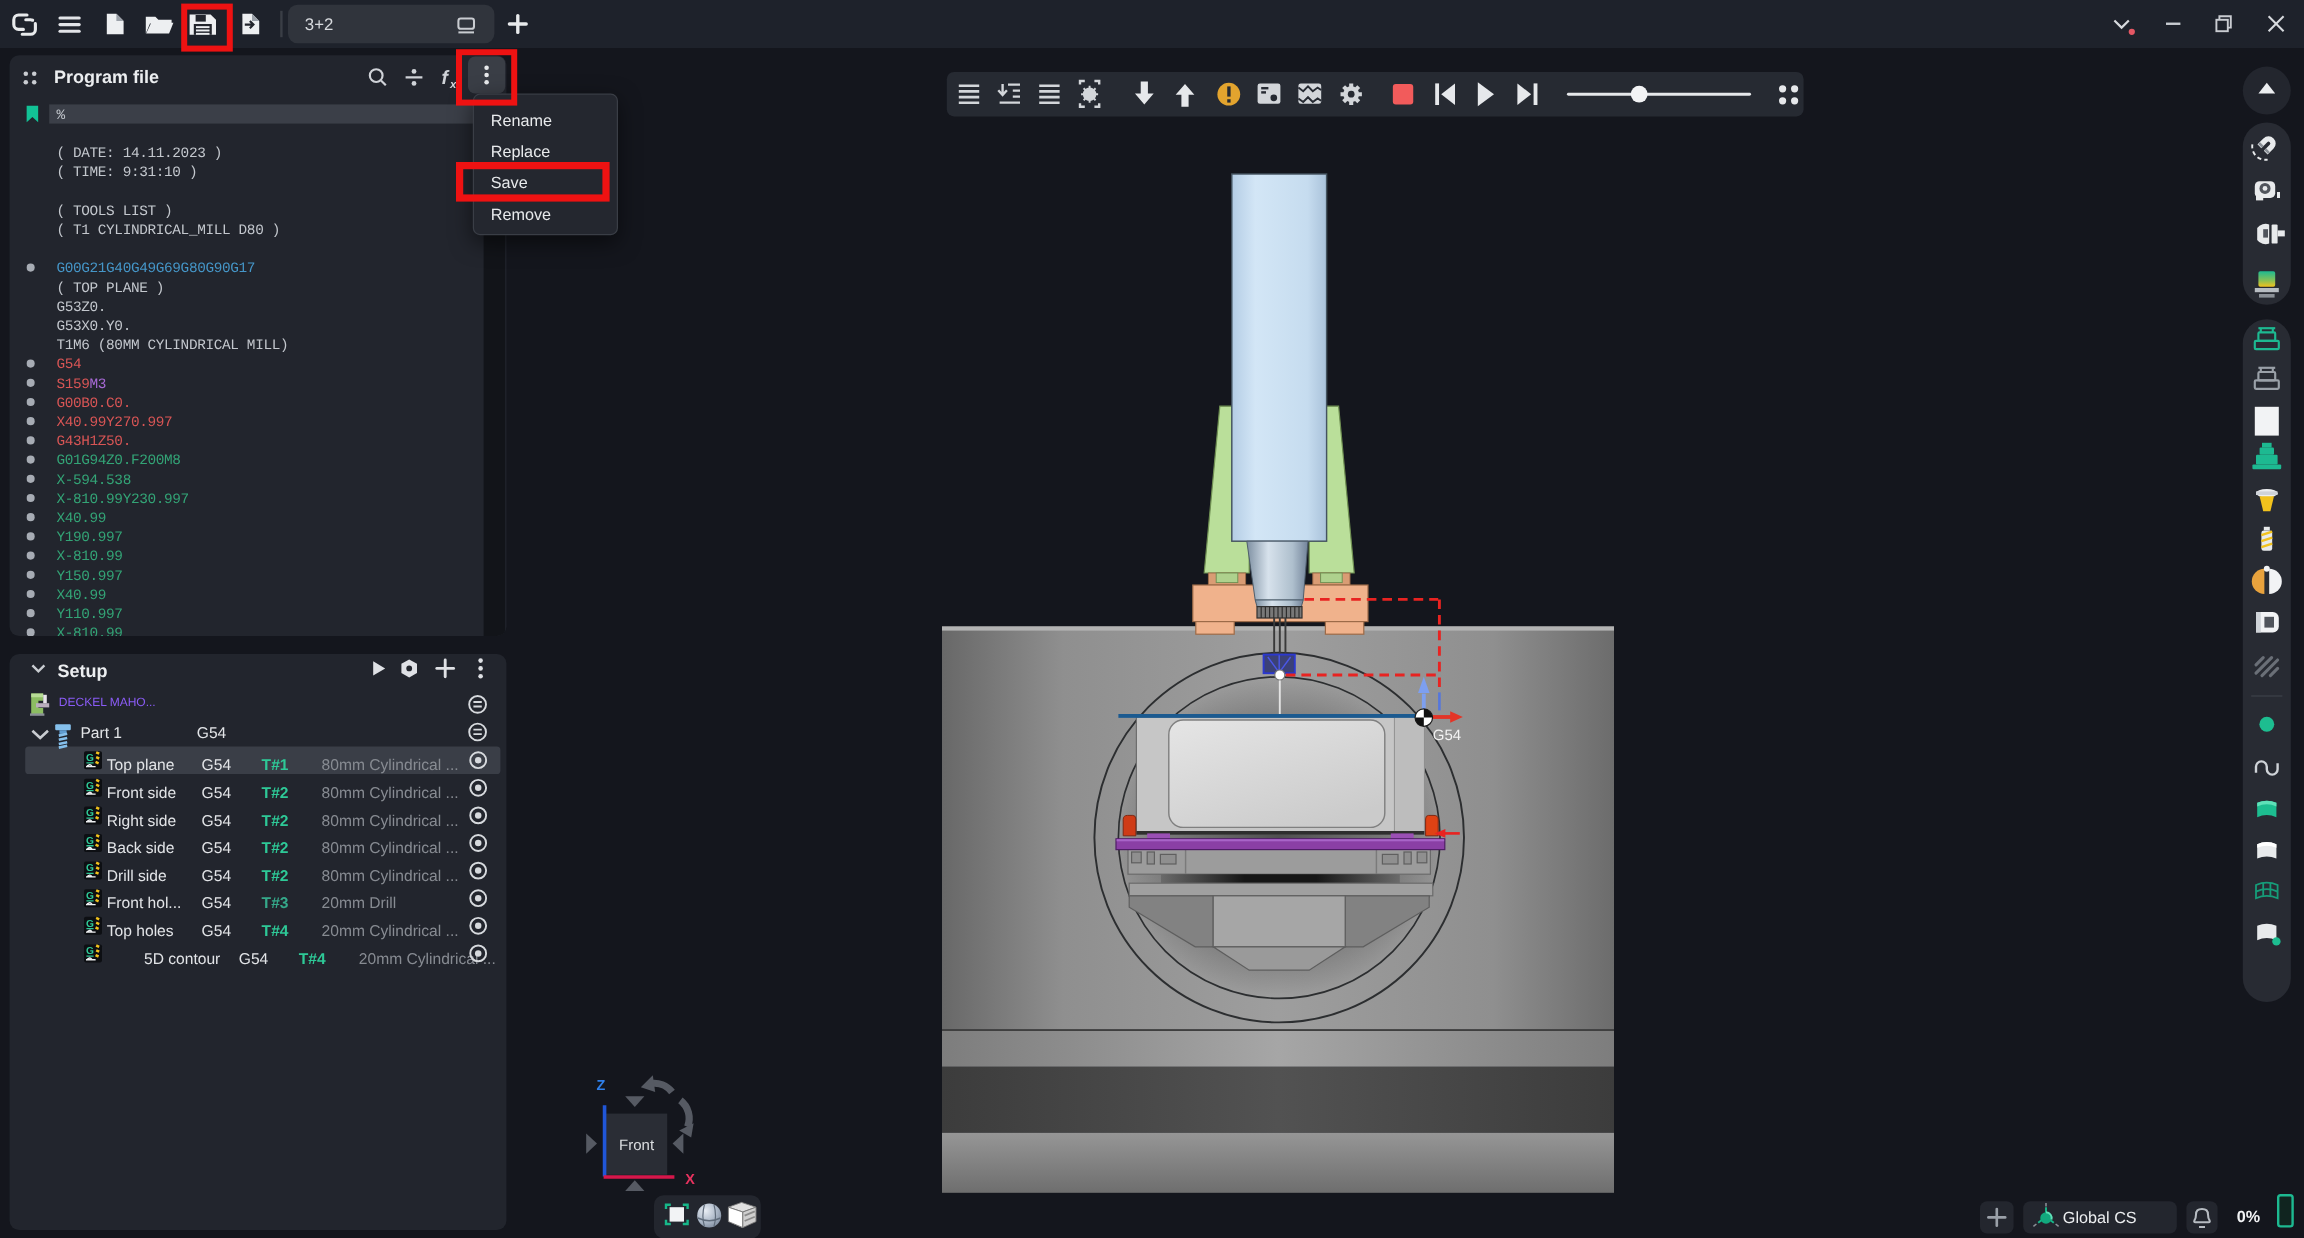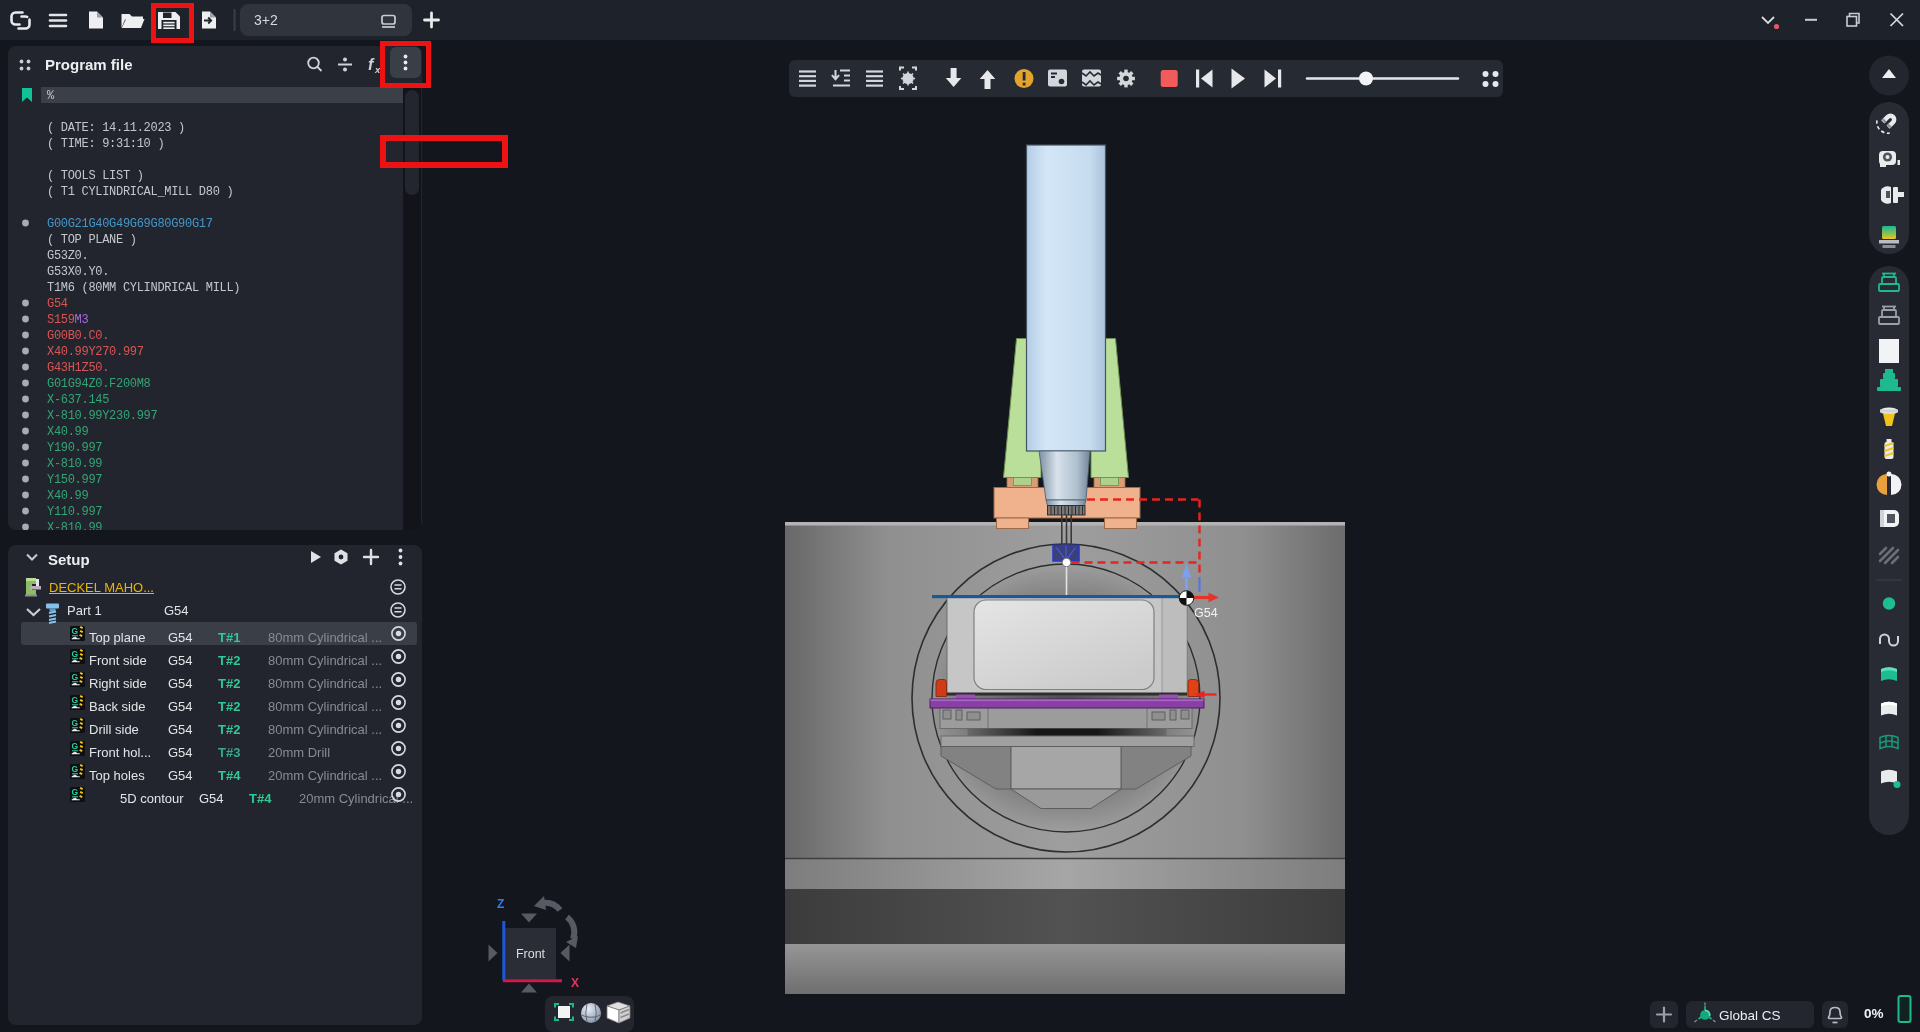--- a/index.html
+++ b/index.html
@@ -306,21 +306,21 @@
 ( TOP PLANE )
 G53Z0.
 G53X0.Y0.
 T1M6 (80MM CYLINDRICAL MILL)
 <span class="cred">G54</span>
 <span class="cred">S159</span><span class="cpur">M3</span>
 <span class="cred">G00B0.C0.</span>
 <span class="cred">X40.99Y270.997</span>
 <span class="cred">G43H1Z50.</span>
 <span class="cgrn">G01G94Z0.F200M8</span>
-<span class="cgrn">X-637.145</span>
+<span class="cgrn">X-594.538</span>
 <span class="cgrn">X-810.99Y230.997</span>
 <span class="cgrn">X40.99</span>
 <span class="cgrn">Y190.997</span>
 <span class="cgrn">X-810.99</span>
 <span class="cgrn">Y150.997</span>
 <span class="cgrn">X40.99</span>
 <span class="cgrn">Y110.997</span>
 <span class="cgrn">X-810.99</span></div>
     <svg class="abs" style="left:14px;top:170px" width="10" height="314" viewBox="0 0 10 314">
       <g fill="#a7acb4">
@@ -385,21 +385,21 @@
 
       <g fill="none" stroke="#d6d9dd" stroke-width="1.6">
         <circle cx="390" cy="12" r="7"></circle>
           <line x1="386.5" y1="10" x2="393.5" y2="10"></line>
           <line x1="386.5" y1="13.8" x2="393.5" y2="13.8"></line>
         <circle cx="390" cy="35" r="7"></circle>
           <line x1="386.5" y1="33" x2="393.5" y2="33"></line>
           <line x1="386.5" y1="36.8" x2="393.5" y2="36.8"></line>
       </g>
     </svg>
-    <div class="abs" style="left:41px;top:35px;font-size:13px;color:#eab308;text-decoration:underline;">DECKEL MAHO...</div>
+    <div class="abs" style="left:41px;top:35px;font-size:10px;color:#8b5cf6;">DECKEL MAHO...</div>
     <div class="abs" style="left:59px;top:58px;font-size:13px;color:#e2e4e7;">Part 1</div>
     <div class="abs" style="left:156px;top:58px;font-size:13px;color:#e2e4e7;">G54</div>
     <div class="oprow" style="top:81px;">
         <i>Top plane</i>
         <b>G54</b>
         <u>T#1</u>
         <s>80mm Cylindrical ...</s>
       </div>
     <div class="oprow" style="top:104px;">
         <i>Front side</i>
@@ -763,17 +763,23 @@
         <path d="M20,703 q9,-4 18,0"></path>
         <line x1="26" y1="695.5" x2="26" y2="706.5"></line>
           <line x1="32" y1="695.5" x2="32" y2="706.5"></line>
       </g>
 
       <path d="M21,731.5 q8,-3.5 16,0 v12 q-8,-3.5 -16,0 z" fill="#e8eaec"></path>
       <circle cx="37" cy="744.5" r="3.5" fill="#1dbd90"></circle>
     </svg>
   </div>
 
+  <div id="menu">
+    <div style="top:14px;">Rename</div>
+    <div style="top:40px;">Replace</div>
+    <div style="top:66px;">Save</div>
+    <div style="top:92px;">Remove</div>
+  </div>
 
   <div class="redbox" style="left:151px;top:3px;width:43px;height:40px;border-width:5.5px;"></div>
   <div class="redbox" style="left:380px;top:41px;width:51px;height:47px;border-width:5.5px;"></div>
   <div class="redbox" style="left:380px;top:135px;width:128px;height:33px;"></div>
 </div>
 
 </body></html>

